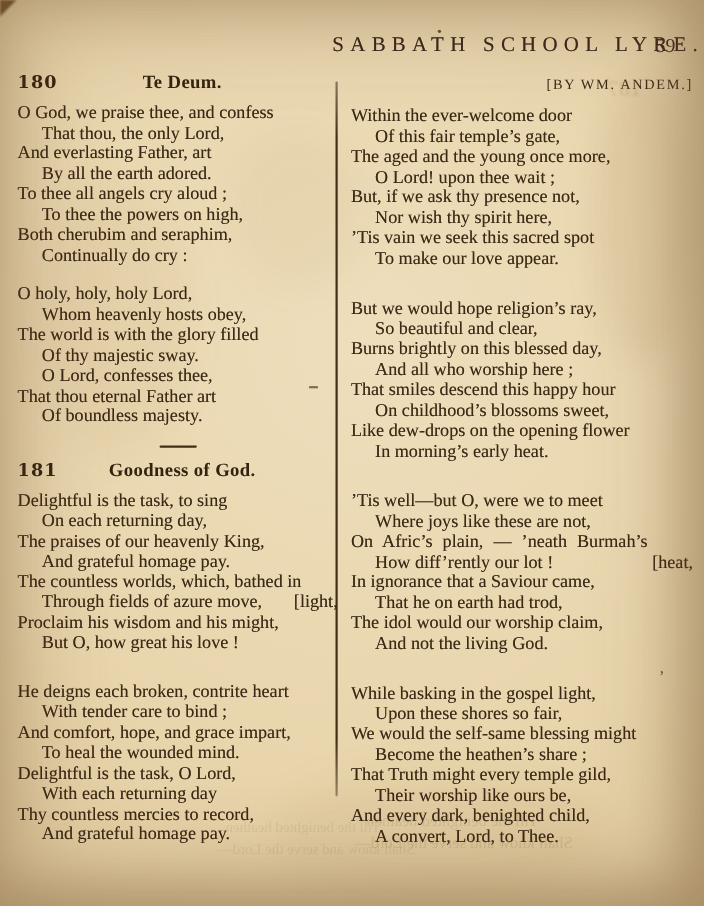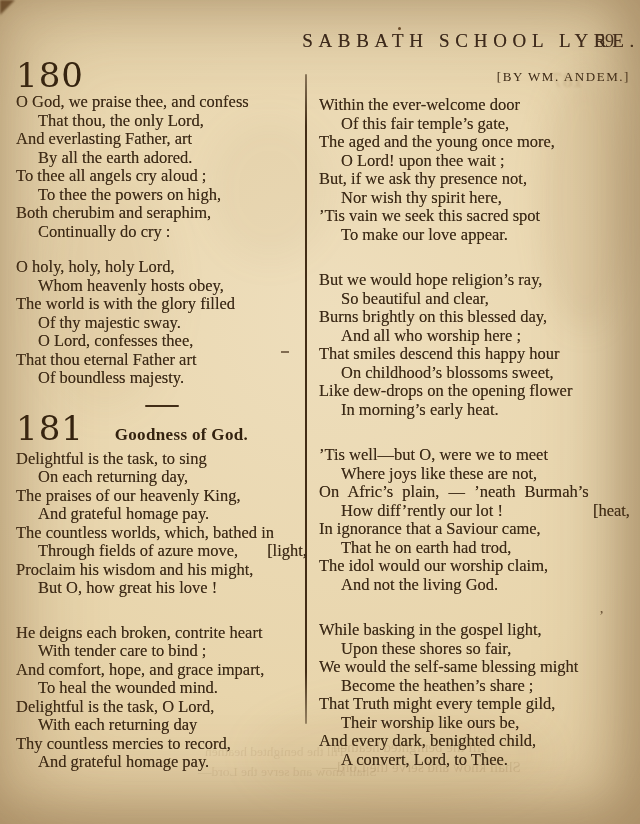--- a/index.html
+++ b/index.html
@@ -31,21 +31,21 @@
 
   
   .col{position:absolute;top:62px;}
   .col-left{left:16px;width:291px;}
   .col-right{left:319px;width:311px;}
   .divider-v{position:absolute;left:305px;top:74px;height:650px;width:2px;
     background:linear-gradient(to bottom, rgba(61,41,20,.55), #432d16 8%, #432d16 92%, rgba(61,41,20,.45));
     border-radius:1px;}
 
   .hymn-head{display:flex;align-items:baseline;margin:0 0 5px 0;}
-  .hymn-num{font-family:"DejaVu Serif",serif;font-weight:normal;font-size:34px;
+  .hymn-num{font-family:"DejaVu Serif",serif;font-weight:bold;font-size:16px;
     letter-spacing:1px;color:#33220f;line-height:26px;}
   .hymn-title{flex:1;text-align:center;font-weight:bold;font-size:17px;color:#33220f;
     transform:translateX(-14px);letter-spacing:.02em;}
   .byline{text-align:right;font-size:13px;letter-spacing:.12em;margin:7px 0 11px 0;color:#3b2916;}
 
   .stanza{margin:0 0 17px 0;}
   .col-right .stanza{margin-bottom:27px;}
   .col-left .hymn-181 .stanza{margin-bottom:26px;}
   .line{display:flex;justify-content:flex-start;font-size:16.5px;line-height:18.5px;
     white-space:nowrap;text-shadow:0 0 .4px rgba(59,41,22,.55);}
@@ -78,20 +78,21 @@
   <div class="hdr-title">SABBATH SCHOOL LYRE.</div>
   <div class="hdr-page">59</div>
   <div class="hdr-dot"></div>
 
   <div class="divider-v"></div>
 
   <div class="col col-left">
       <div class="hymn hymn-180">
         <div class="hymn-head">
           <span class="hymn-num">180</span>
+          <span class="hymn-title">Te Deum.</span>
         </div>
         <div class="stanza">
           <div class="line">
             <span class="txt">O God, we praise thee, and confess</span>
           </div>
           <div class="line indent">
             <span class="txt">That thou, the only Lord,</span>
           </div>
           <div class="line">
             <span class="txt">And everlasting Father, art</span>

